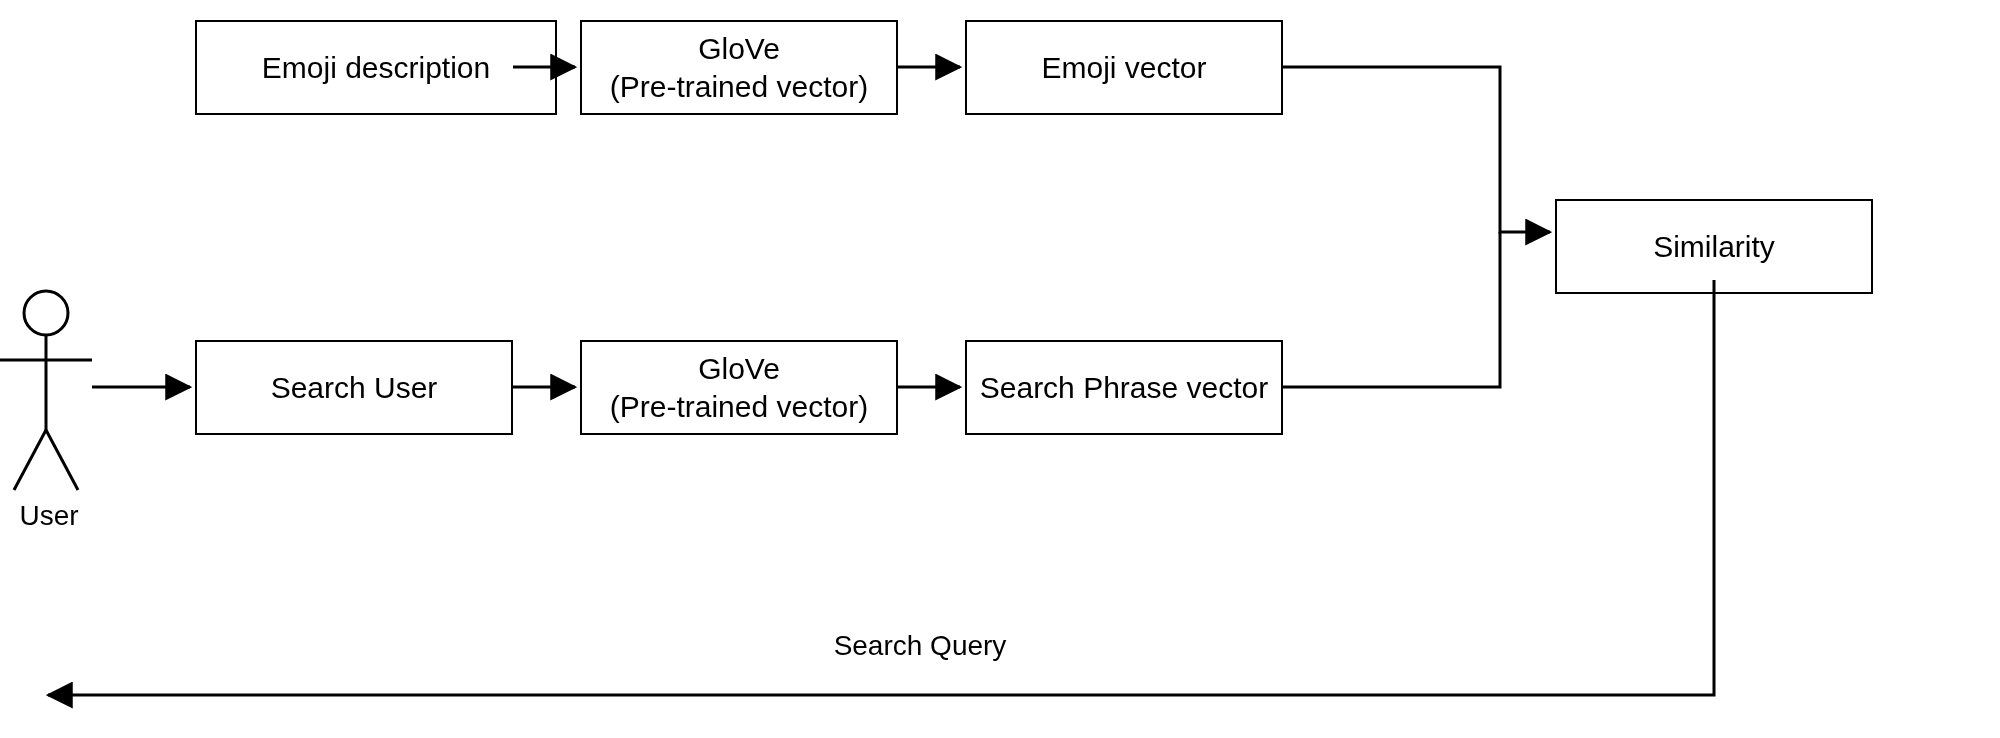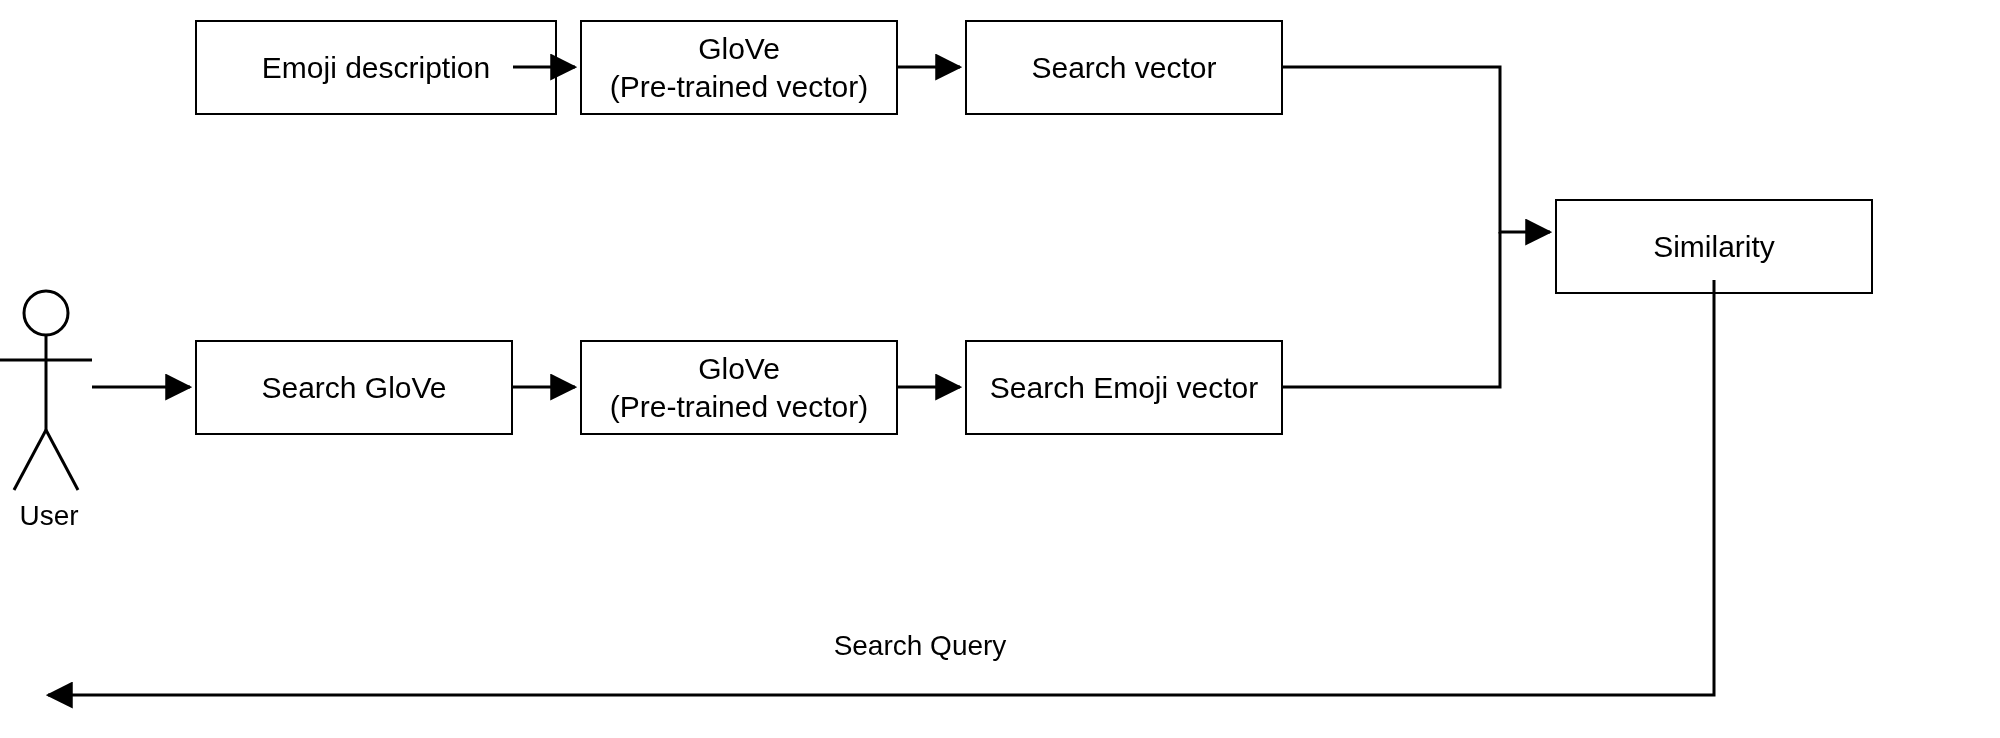--- a/index.html
+++ b/index.html
@@ -57,32 +57,32 @@
 
   <div class="box" style="left:195px; top:20px; width:362px; height:95px;">Emoji description</div>
 
   <div class="box" style="left:580px; top:20px; width:318px; height:95px;">
     <div>
       <div>GloVe</div>
       <div>(Pre-trained vector)</div>
     </div>
   </div>
 
-  <div class="box" style="left:965px; top:20px; width:318px; height:95px;">Search vector</div>
+  <div class="box" style="left:965px; top:20px; width:318px; height:95px;">Emoji vector</div>
 
-  <div class="box" style="left:195px; top:340px; width:318px; height:95px;">Search GloVe</div>
+  <div class="box" style="left:195px; top:340px; width:318px; height:95px;">Search User</div>
 
   <div class="box" style="left:580px; top:340px; width:318px; height:95px;">
     <div>
       <div>GloVe</div>
       <div>(Pre-trained vector)</div>
     </div>
   </div>
 
-  <div class="box" style="left:965px; top:340px; width:318px; height:95px;">Search Emoji vector</div>
+  <div class="box" style="left:965px; top:340px; width:318px; height:95px;">Search Phrase vector</div>
 
   <div class="box" style="left:1555px; top:199px; width:318px; height:95px;">Similarity</div>
 
   <div class="label" style="left:790px; top:630px; width:260px;">Search Query</div>
 
   <svg class="overlay">
     <defs>
       <marker id="arrow" viewBox="0 0 12 12" refX="11" refY="6" markerWidth="9" markerHeight="9" orient="auto-start-reverse">
         <path d="M 0 0 L 12 6 L 0 12 z" fill="#000"></path>
       </marker>

